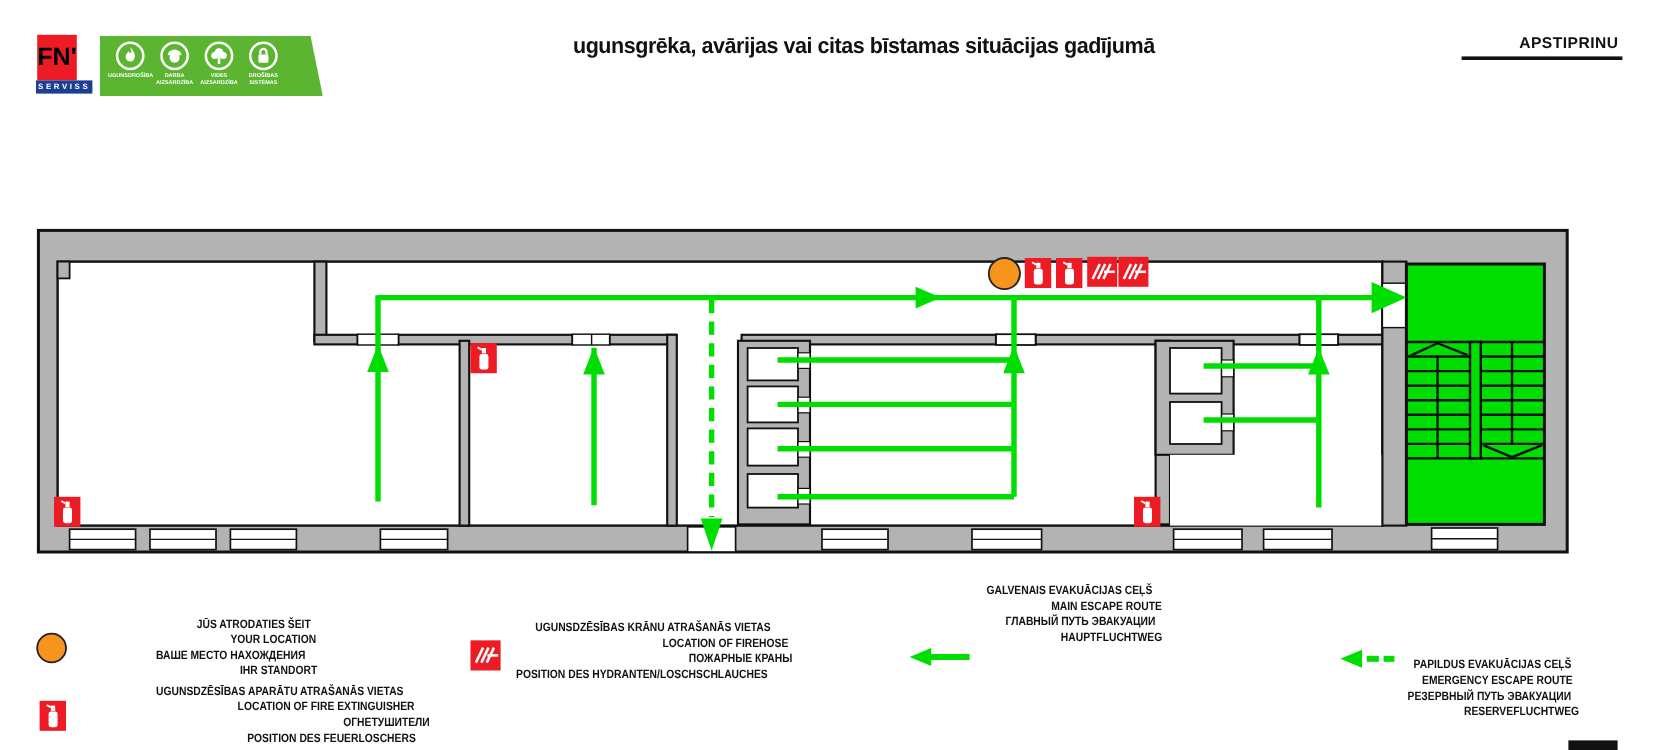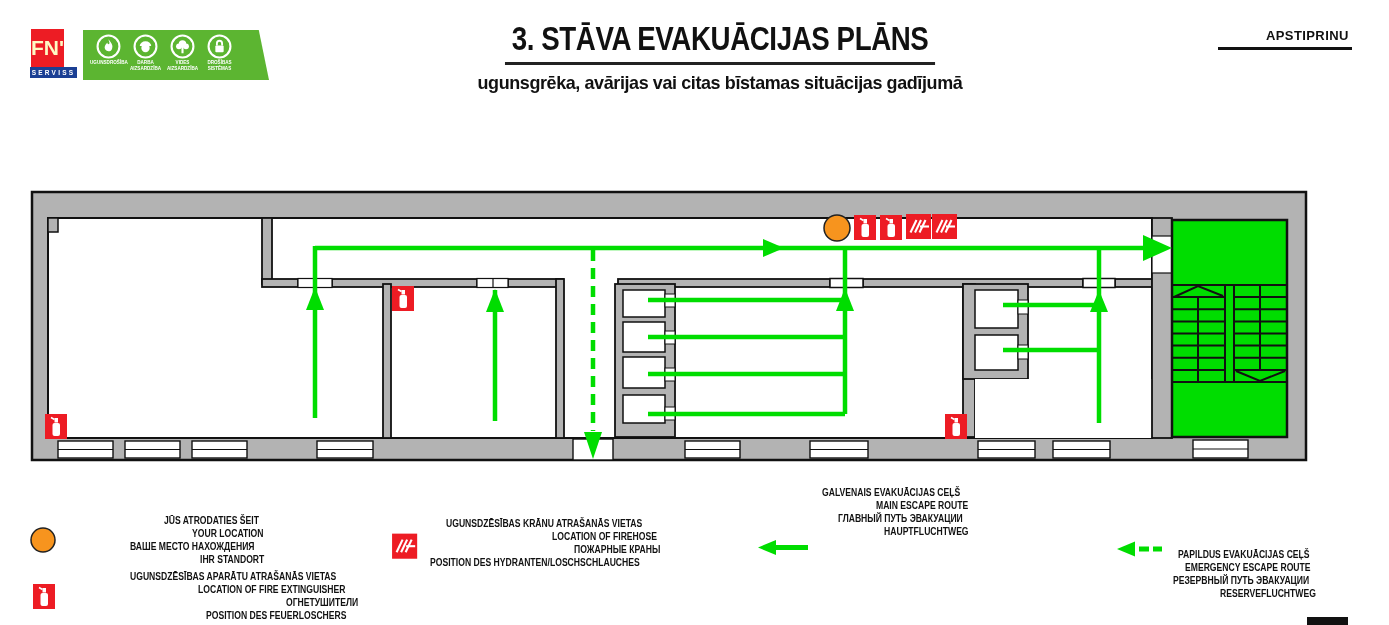--- a/index.html
+++ b/index.html
@@ -5,21 +5,21 @@
   html,body{margin:0;padding:0;background:#fff;}
   body{width:1389px;height:625px;position:relative;overflow:hidden;
        font-family:"Liberation Sans",sans-serif;color:#111;}
   .abs{position:absolute;}
   .cx{display:inline-block;transform:scaleX(.86);transform-origin:0 50%;white-space:nowrap;}
   .cxc{display:inline-block;transform:scaleX(.84);transform-origin:50% 50%;white-space:nowrap;}
 
   
   #logo-red{left:31px;top:29px;width:33px;height:38px;background:#ed1c24;
             display:flex;align-items:center;justify-content:flex-end;
-            color:#fef9c3;font-size:21px;font-weight:bold;}
+            color:#000000;font-size:21px;font-weight:bold;}
   #logo-blue{left:30px;top:67px;width:47px;height:11px;background:#1b3f94;color:#fff;
              font-size:6.5px;font-weight:bold;letter-spacing:2.2px;text-align:center;line-height:11px;}
   #logo-green{left:83px;top:30px;width:186px;height:50px;background:#5cb531;
               clip-path:polygon(0 0,94.5% 0,100% 100%,0 100%);}
   .svc{position:absolute;top:4px;width:37px;text-align:center;}
   .svc svg{display:block;margin:0 auto;}
   .svc .lbl{color:#fff;font-size:4.6px;font-weight:bold;line-height:5.6px;margin-top:1px;}
 
   #title-block{left:420px;top:20px;width:600px;text-align:center;}
   #main-title{font-size:33px;font-weight:bold;letter-spacing:-.5px;
@@ -74,21 +74,20 @@
     <svg width="25" height="25" viewBox="0 0 24 24">
       <circle cx="12" cy="12" r="10.5" fill="none" stroke="#fff" stroke-width="2"></circle>
       <rect x="8" y="11" width="8" height="6.5" rx="1" fill="#fff"></rect>
       <path d="M9.5 11 v-2 a2.5 2.5 0 0 1 5 0 v2" fill="none" stroke="#fff" stroke-width="1.8"></path>
     </svg>
     <div class="lbl"><span>DROŠĪBAS</span><br><span>SISTĒMAS</span></div>
   </div>
 </div>
 
 <div class="abs" id="title-block">
-  <div><span id="main-title" class="cxc">3. STĀVA EVAKUĀCIJAS PLĀNS</span></div>
   <div id="subtitle"><span class="cxc" style="transform:scaleX(.97)">ugunsgrēka, avārijas vai citas bīstamas situācijas gadījumā</span></div>
 </div>
 
 <div class="abs" id="approve"><span>APSTIPRINU</span></div>
 <div class="abs" id="approve-line"></div>
 
 <svg class="abs" style="left:0;top:0" width="1389" height="625" viewBox="0 0 1389 625">
   <defs>
     <g id="ext-icon">
       <rect width="22" height="25" fill="#ed1c24"></rect>

